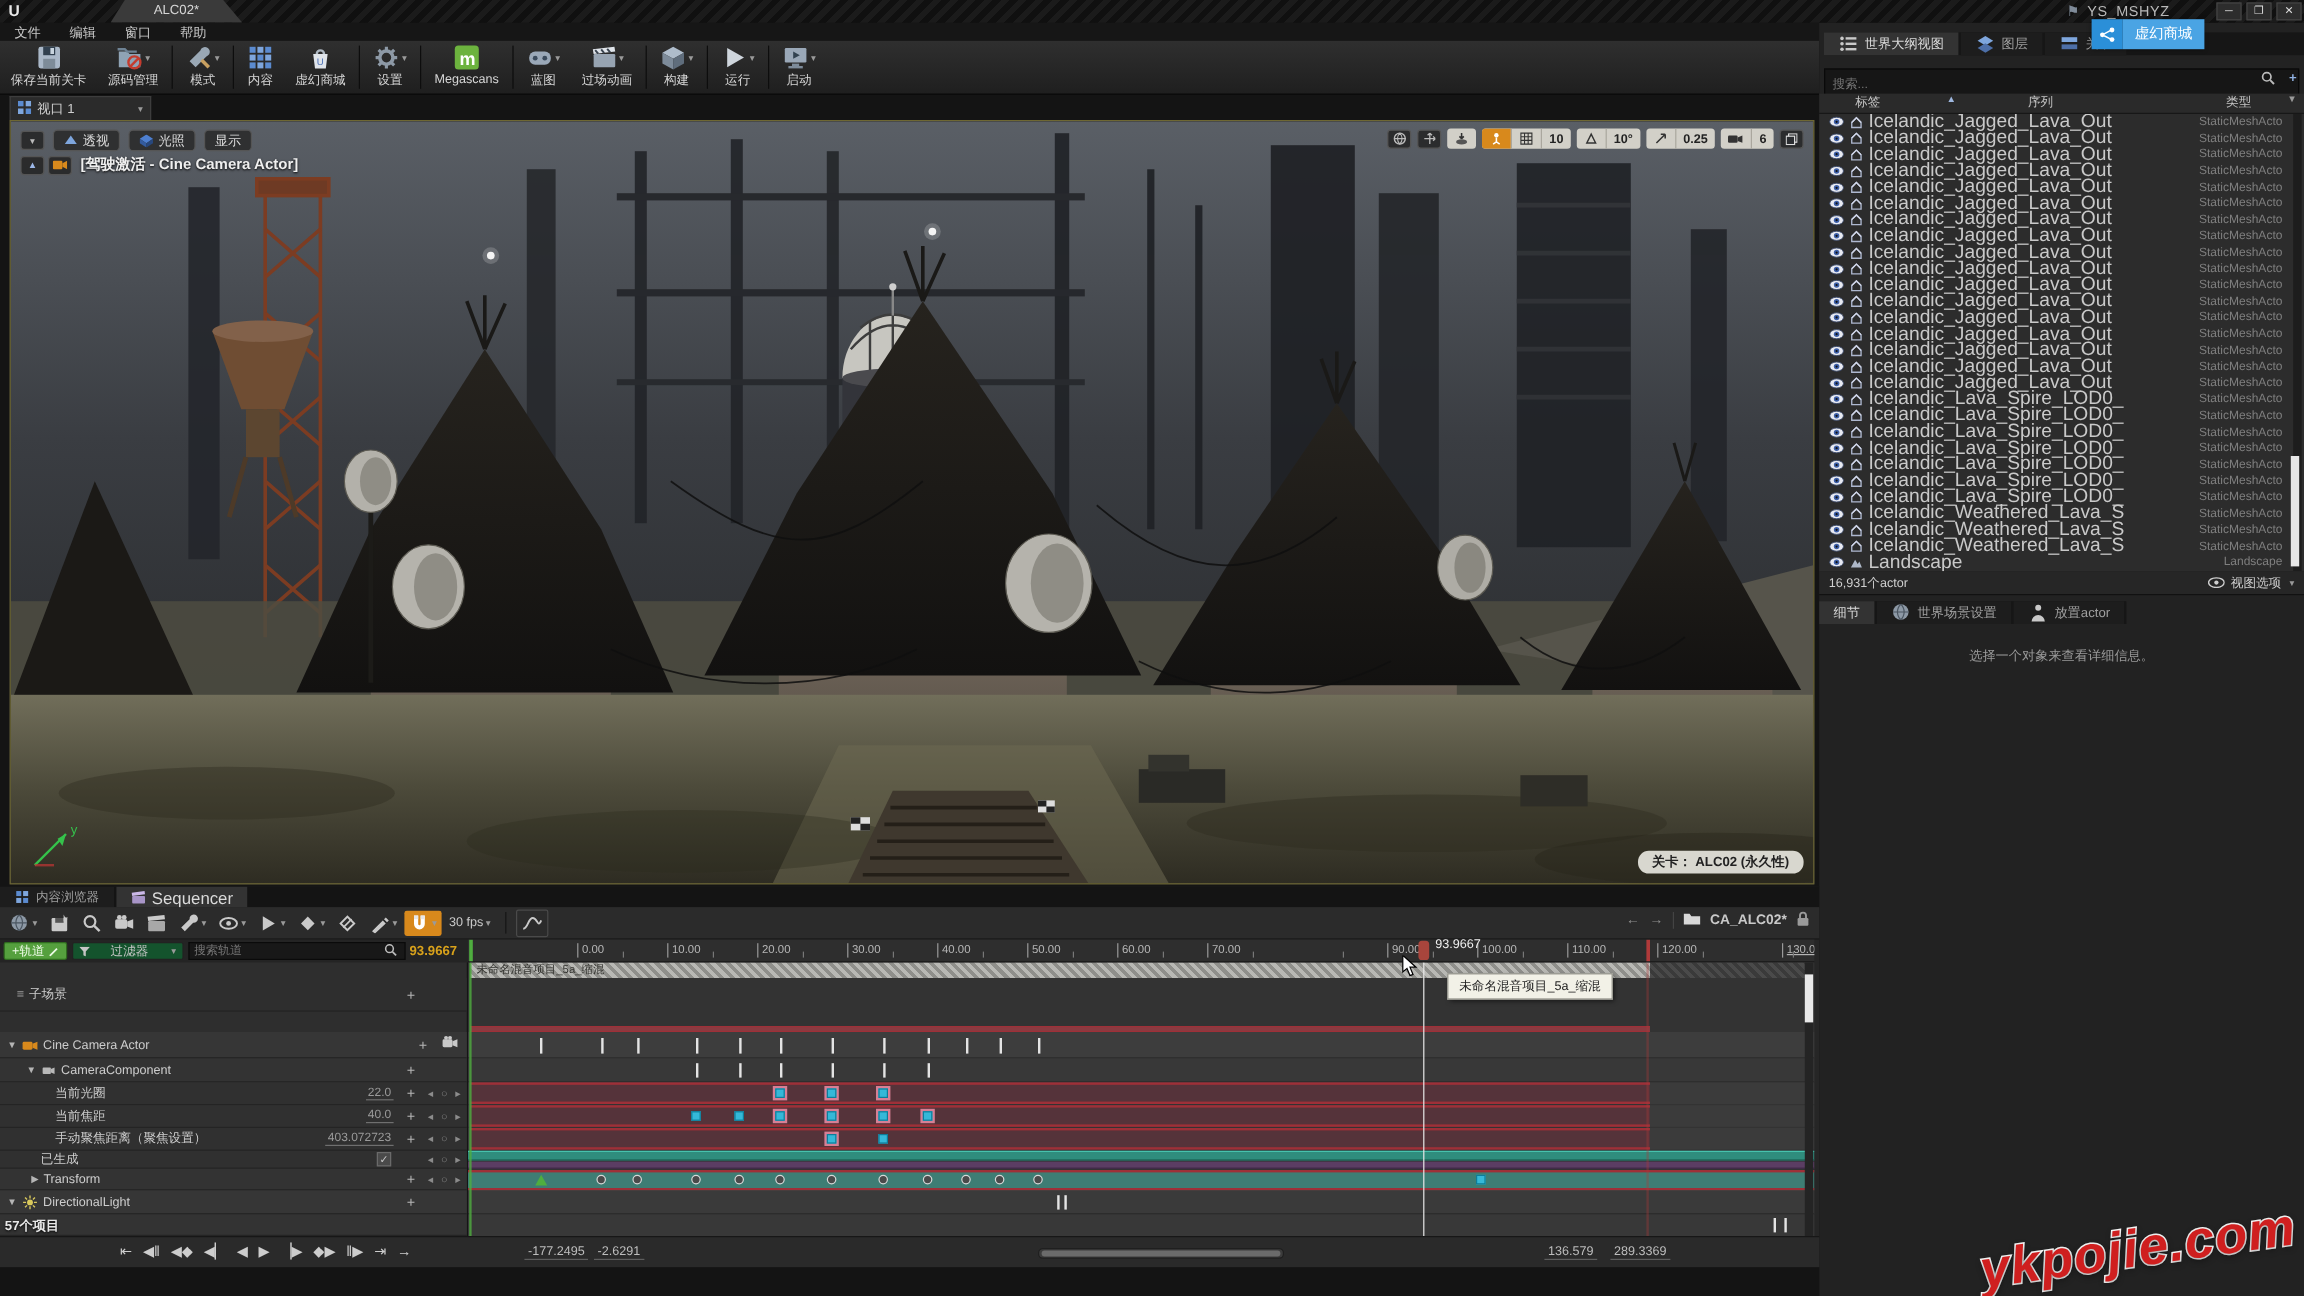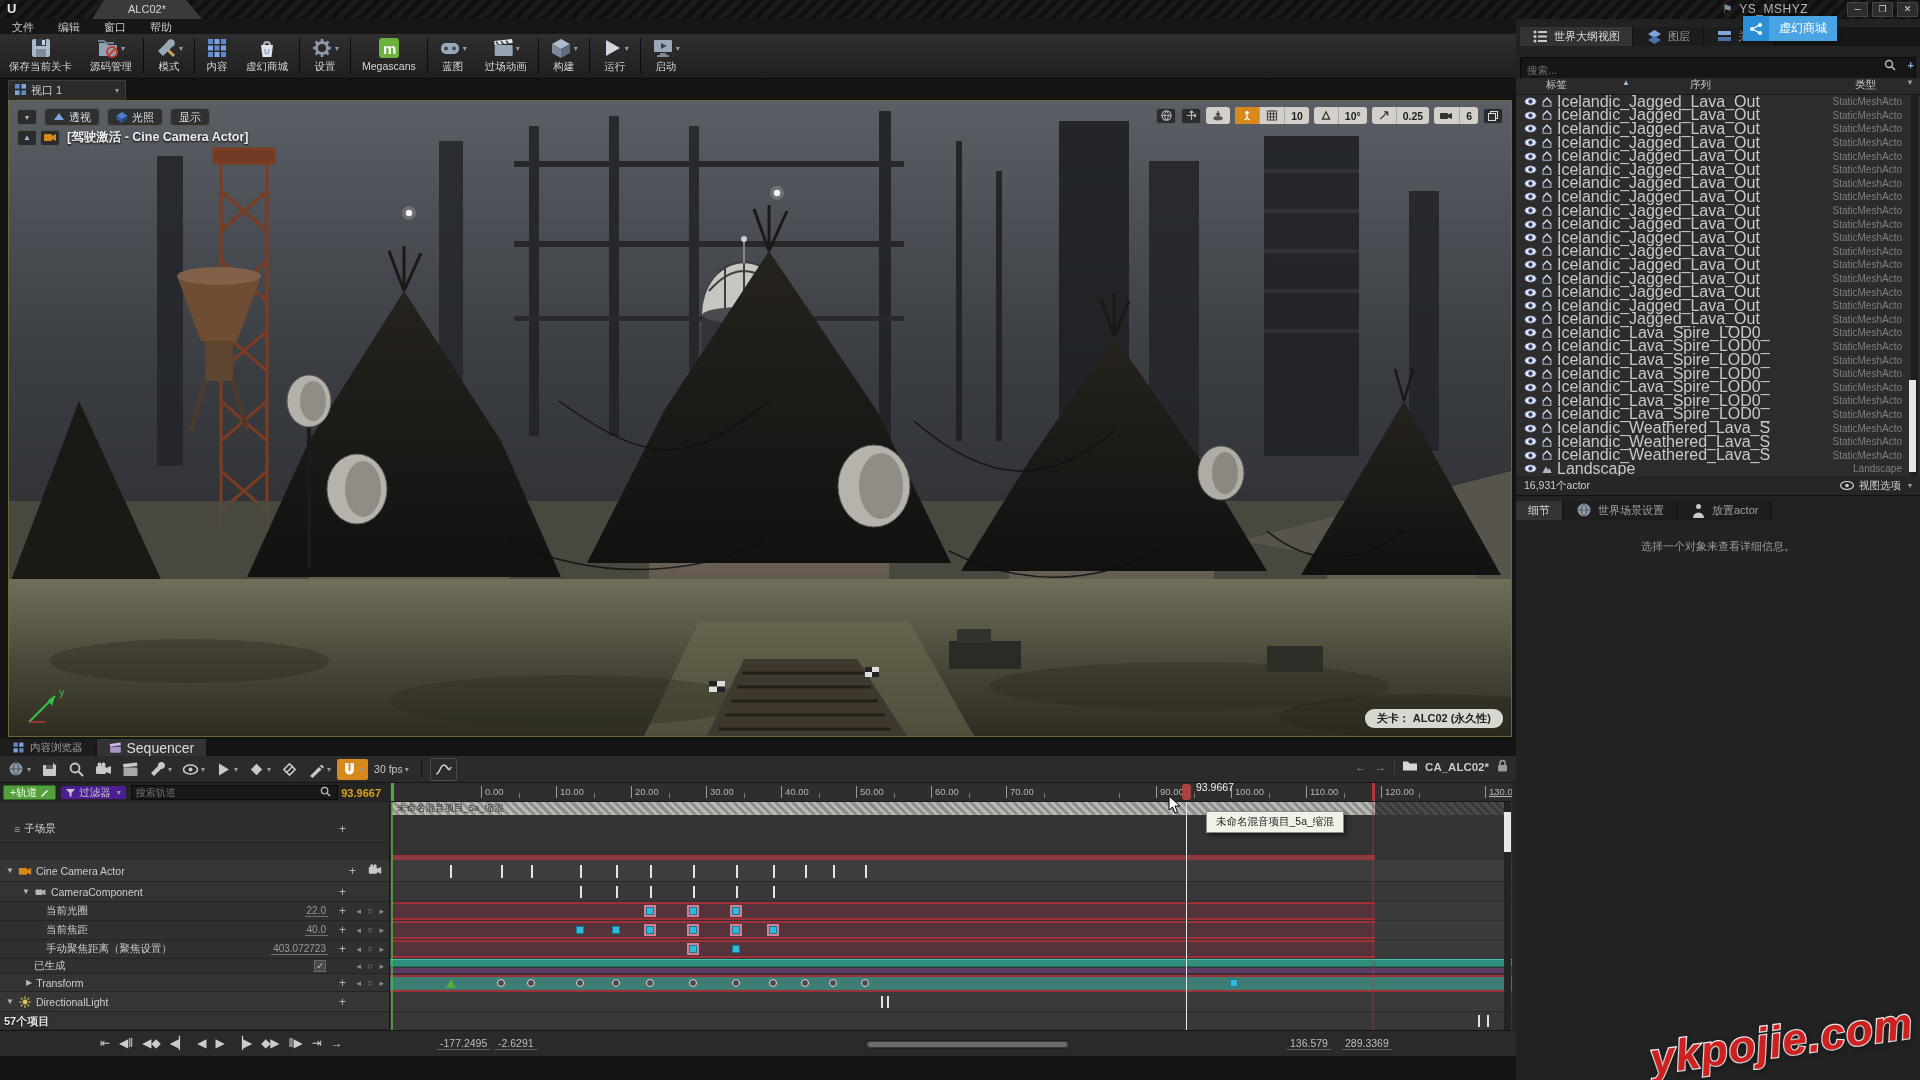--- a/index.html
+++ b/index.html
@@ -85,22 +85,22 @@
   #sequencer { left:0; top:739px; width:1516px; height:320px; background:#262626; }
   .seq-tabs { display:flex; height:17px; background:#141414; }
   #seq-toolbar { left:0; top:17px; width:1516px; height:27px; background:#2b2b2b; border-bottom:1px solid #161616;
     display:flex; align-items:center; padding-left:4px; gap:2px; }
   .sq-ic { display:flex; align-items:center; justify-content:center; padding:2px 4px; border-radius:2px; }
   .sq-ic.active { background:#d8891c; }
   #seq-breadcrumb { position:absolute; right:8px; top:20px; display:flex; align-items:center; gap:8px; color:#c9c9c9; font-size:11.5px; }
   #seq-ctrl { left:0; top:44px; width:390px; height:19px; background:#242424; display:flex; align-items:center; gap:4px; padding:0 3px; }
   #add-track { background:#55a03e; border:1px solid #2f6b1f; color:#eefbe8; font-size:10.5px; height:15px;
     display:flex; align-items:center; padding:0 6px; border-radius:2px; gap:3px; }
-  #filter-btn { background:#4c1d95; border:1px solid #222; color:#c5c5c5; font-size:10.5px; height:15px;
-    display:flex; align-items:center; padding:0 5px; border-radius:2px; gap:4px; }
+  #filter-btn { background:#14532d; border:1px solid #222; color:#c5c5c5; font-size:10.5px; height:15px;
+    display:flex; align-items:center; padding:0 5px; border-radius:2px; gap:17px; }
   #track-search { width:150px; height:15px; background:#181818; border:1px solid #0a0a0a; color:#aaa; font-size:10px; padding:0 4px; flex:1; }
   #cur-time { color:#d9a21b; font-size:11px; font-weight:bold; padding:0 6px; }
   #ruler { left:390px; top:44px; width:1122px; height:19px; background:#2e2e2e; border-bottom:1px solid #1a1a1a; overflow:hidden; }
   .ruler-lab { position:absolute; top:3px; color:#b5b5b5; font-size:9.5px; border-left:1px solid #9a9a9a; padding-left:3px; height:12px; line-height:12px; }
   .ruler-min { position:absolute; top:10px; width:1px; height:5px; background:#787878; }
   #track-area { left:390px; top:63px; width:1122px; height:228px; background:#333; overflow:hidden; }
   #left-tracks { left:0; top:63px; width:390px; height:228px; background:#2e2e2e; border-right:1px solid #151515; overflow:hidden; }
   .lt-row { position:absolute; left:0; width:390px; display:flex; align-items:center; color:#cdcdcd; font-size:10.5px; gap:4px; }
   .lt-val { position:absolute; right:62px; color:#9a9a9a; border-bottom:1px solid #6f6f6f; font-size:10px; padding:0 2px; }
   .lt-plus { position:absolute; right:44px; color:#b5b5b5; font-size:12px; }

